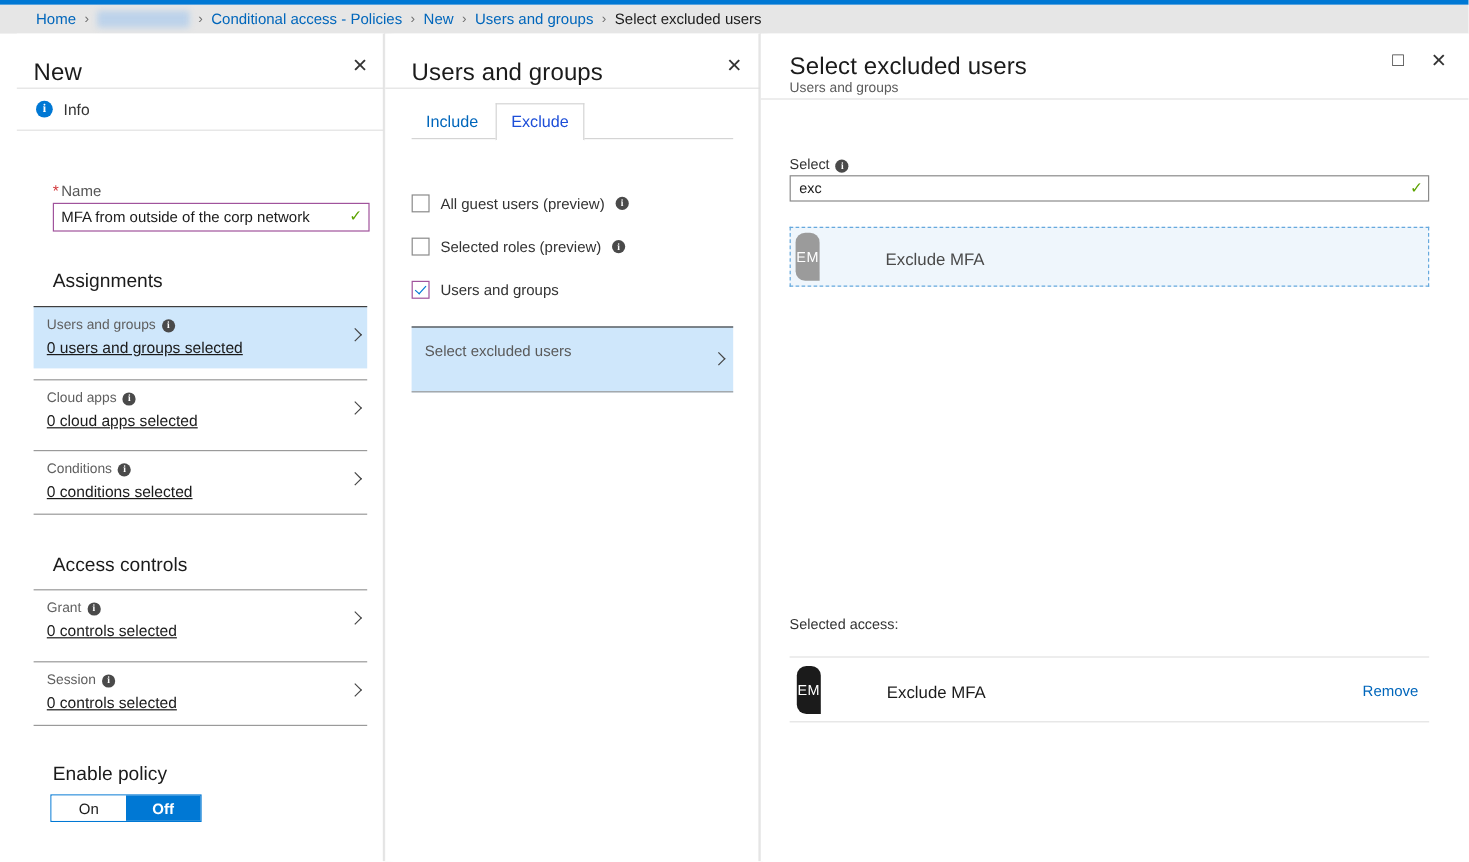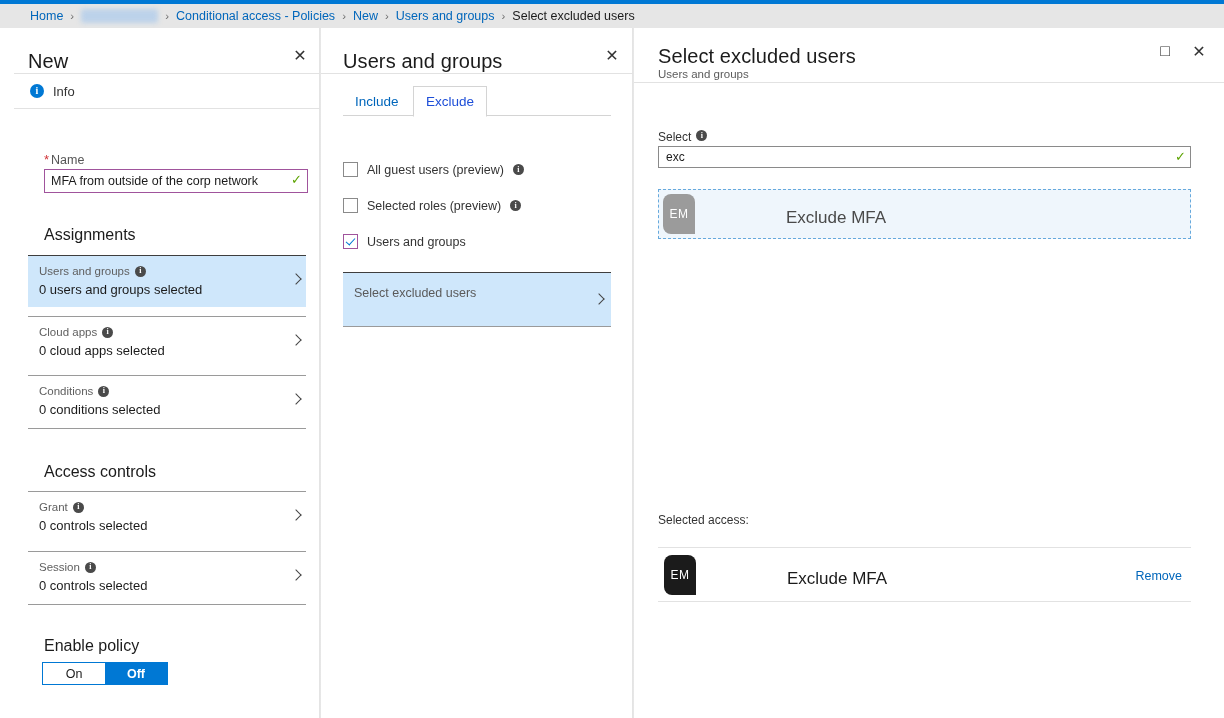--- a/index.html
+++ b/index.html
@@ -145,21 +145,21 @@
     cursor: pointer;
   }
   .nav-row.sel { background: #cfe7fb; border-top-color: #3e3e3e; }
   .nav-row .r-top {
     position: absolute; left: 11px; top: 9px;
     font-size: 11.5px; color: #5f5f5f;
     display: flex; align-items: center; gap: 5px;
   }
   .nav-row .r-bot {
     position: absolute; left: 11px; top: 26px;
-    font-size: 13px; color: #1b1b1b;
+    font-size: 13px; color: #1b1b1b; text-decoration: underline;
   }
   .icon-info-grey {
     width: 11px; height: 11px; border-radius: 50%;
     background: #4a4a4a; color: #fff;
     font-size: 8px; font-weight: bold;
     display: flex; align-items: center; justify-content: center;
     font-family: "Liberation Serif", serif;
     line-height: 1;
   }
   .chev {
@@ -259,21 +259,21 @@
   }
 
   
   #bladeSel { left: 634px; width: 590px; }
   #bladeSel .hr-full {
     position: absolute; left: 0; width: 590px; height: 1px; background: #e2e2e2;
   }
   .sel-label {
     position: absolute; left: 24px; top: 102px;
     font-size: 12px; color: #333;
-    display: flex; align-items: flex-start; gap: 5px;
+    display: flex; align-items: flex-end; gap: 5px;
   }
   .search-box {
     position: absolute; left: 24px; top: 118px;
     width: 533px; height: 22px;
     border: 1px solid #8a8a8a;
     background: #fff;
     padding: 0 22px 0 7px;
     font-size: 12px; color: #1b1b1b;
     font-family: "Liberation Sans", sans-serif;
     outline: none;
@@ -285,31 +285,31 @@
 
   .result-item {
     position: absolute; left: 24px; top: 161px;
     width: 533px; height: 50px;
     background: #eff6fc;
     border: 1px dashed #66a9dd;
     cursor: pointer;
   }
   .avatar {
     position: absolute;
-    width: 32px; height: 40px;
+    width: 20px; height: 40px;
     border-radius: 8px 8px 0 8px;
     display: flex; align-items: center; justify-content: center;
     color: #fff; font-size: 12px;
     letter-spacing: .4px;
   }
   .avatar.grey { background: #9b9b9b; }
   .avatar.dark { background: #1b1b1b; }
   .result-name {
     position: absolute;
-    font-size: 17px; color: #4a4a4a; margin-left: 48px;
+    font-size: 14px; color: #4a4a4a;
   }
 
   .selmem-title {
     position: absolute; left: 24px; top: 485px;
     font-size: 12px; color: #333;
   }
   .selmem-row {
     position: absolute; left: 24px; top: 519px;
     width: 533px; height: 55px;
     border-top: 1px solid #e2e2e2;

